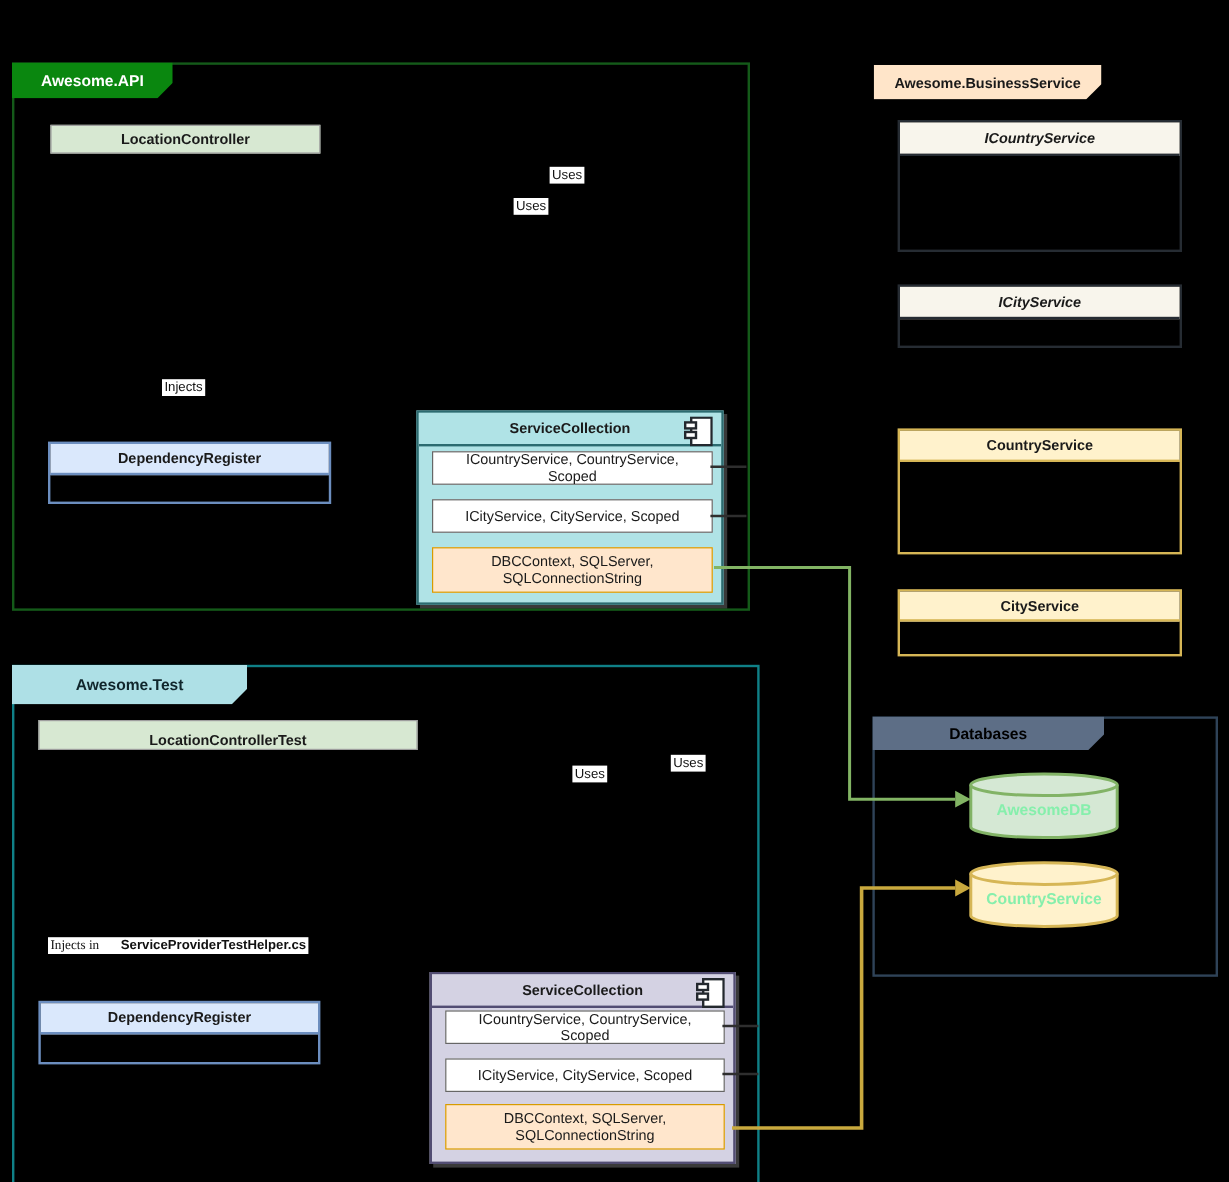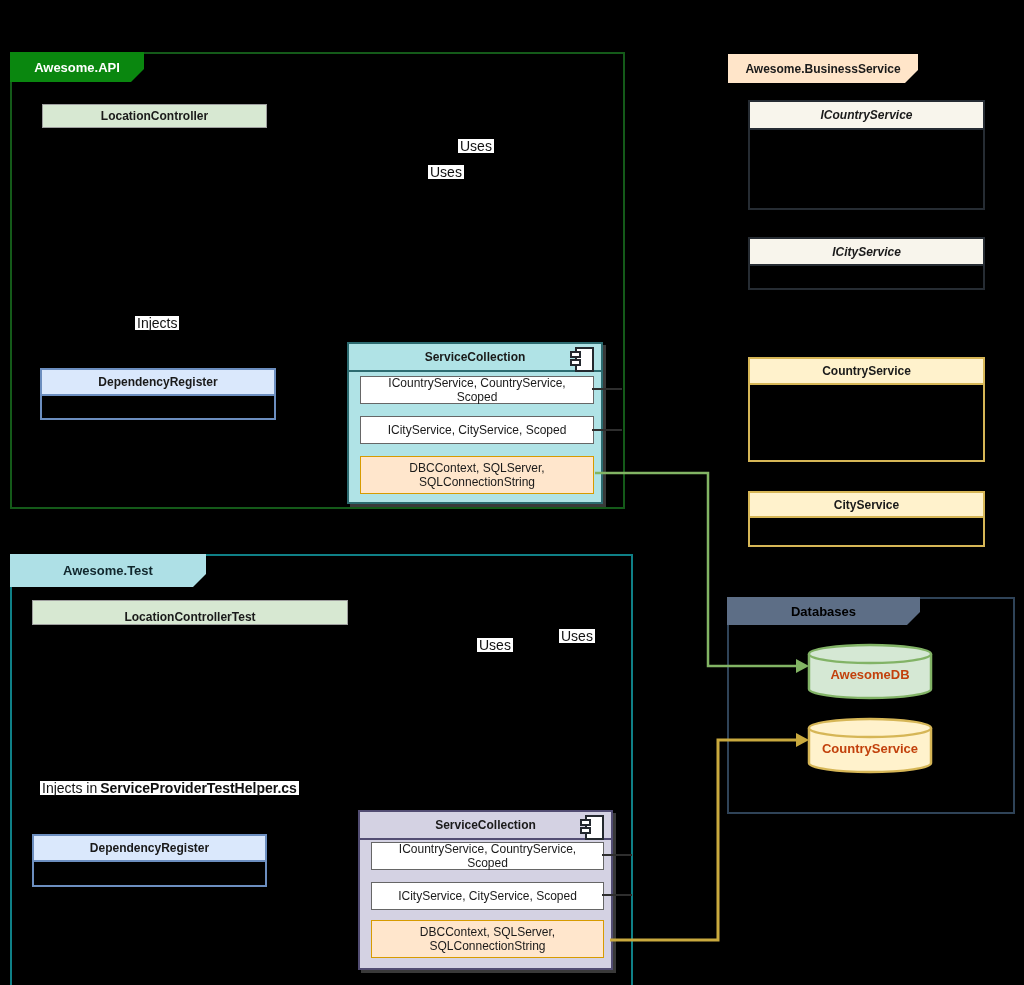--- a/index.html
+++ b/index.html
@@ -8,21 +8,21 @@
     position:relative;width:1024px;height:985px;background:#000;
     font-family:"Liberation Sans",sans-serif;color:#1a1a1a;overflow:hidden;margin-top:42px;
   }
   .frame{position:absolute;border:2px solid;background:transparent;}
   .tab{
     position:absolute;display:flex;align-items:center;justify-content:center;
     font-weight:bold;font-size:13px;
     clip-path:polygon(0 0,100% 0,100% calc(100% - 13px),calc(100% - 13px) 100%,0 100%);
   }
   .chip{
-    position:absolute;background:#fff;color:#111;font-size:14px;
+    position:absolute;background:#fff;color:#111;font-size:11px;
     line-height:14px;padding:0 2px;white-space:nowrap;
   }
   .simplebox{
     position:absolute;display:flex;align-items:center;justify-content:center;
     font-weight:bold;font-size:12px;background:#D7E8D2;border:1px solid #9E9E9E;
   }
   .umlclass{position:absolute;border:2px solid;}
   .umlclass .hdr{
     display:flex;align-items:center;justify-content:center;
     font-weight:bold;font-size:12px;border-bottom:2px solid;width:100%;
@@ -35,25 +35,25 @@
   .scrow{
     position:absolute;display:flex;align-items:center;justify-content:center;
     text-align:center;font-size:12px;background:#fff;border:1px solid #666;
     line-height:14px;padding:0 6px;
   }
   .scrow.orange{background:#FFE6CC;border:1px solid #D79B00;}
   .comp-icon{position:absolute;top:3px;right:7px;}
   .cyl{position:absolute;}
   .cyl .cyl-label{
     position:absolute;left:0;right:0;top:24px;text-align:center;
-    font-weight:bold;font-size:13px;color:#c2410c;
+    font-weight:bold;font-size:13px;color:#86efac;
   }
   .overlay{position:absolute;left:0;top:0;pointer-events:none;}
   .bold{font-weight:bold;}
-  .pfx{padding-right:3px;}
+  .pfx{padding-right:18px;font-family:Liberation Serif, serif;}
 </style>
 </head>
 <body>
 
 <div class="stage">
 
   <div class="frame" style="left:10px;top:10px;width:615px;height:457px;border-color:#145A19;"></div>
   <div class="tab" style="left:10px;top:10px;width:134px;height:30px;background:#0A870F;color:#fff;">
     <span>Awesome.API</span>
   </div>

